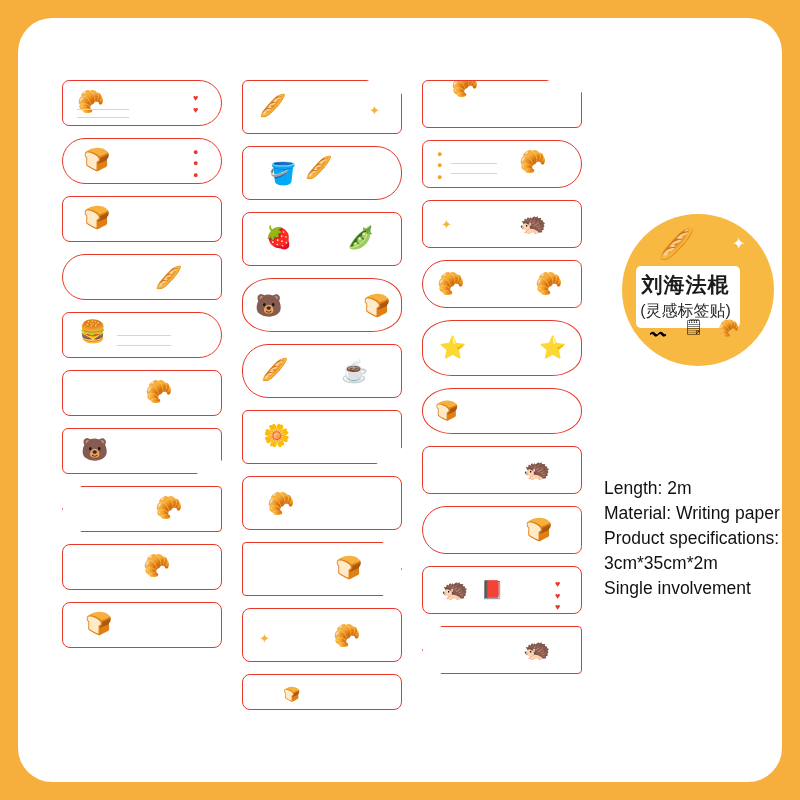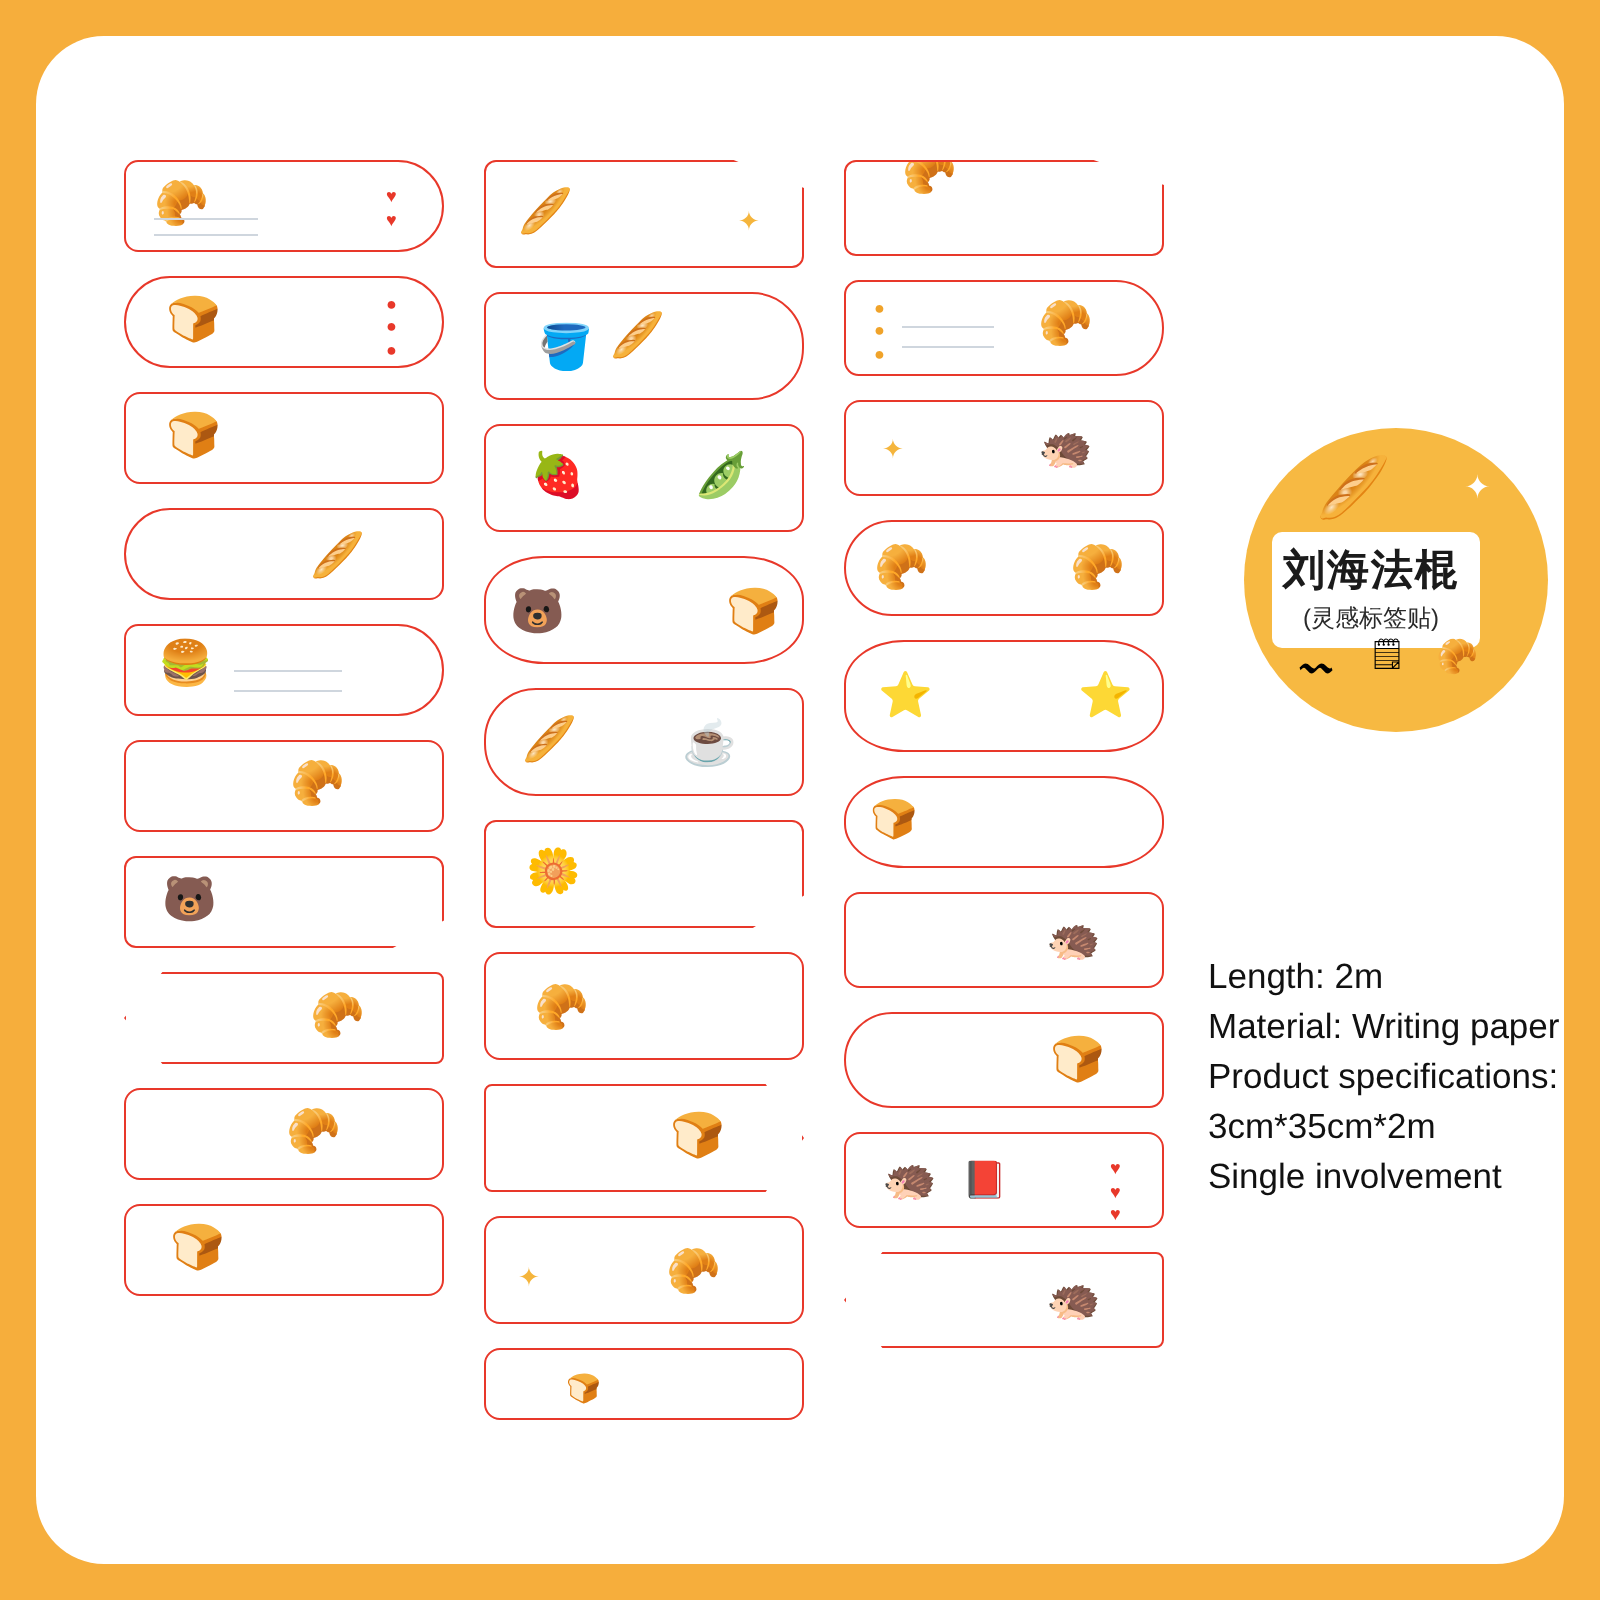--- a/index.html
+++ b/index.html
@@ -110,21 +110,21 @@
     padding: 5px 5px 6px 0;
     box-sizing: border-box;
   }
   .badge-title {
     font-size: 21px;
     font-weight: bold;
     color: #1b1b1b;
     letter-spacing: 1px;
   }
   .badge-sub {
-    font-size: 12px;
+    font-size: 16px;
     color: #2a2a2a;
     margin-top: 2px;
   }
   .badge-face {
     position: absolute;
     left: 36px;
     top: 12px;
     font-size: 30px;
   }
   .badge-spark {

